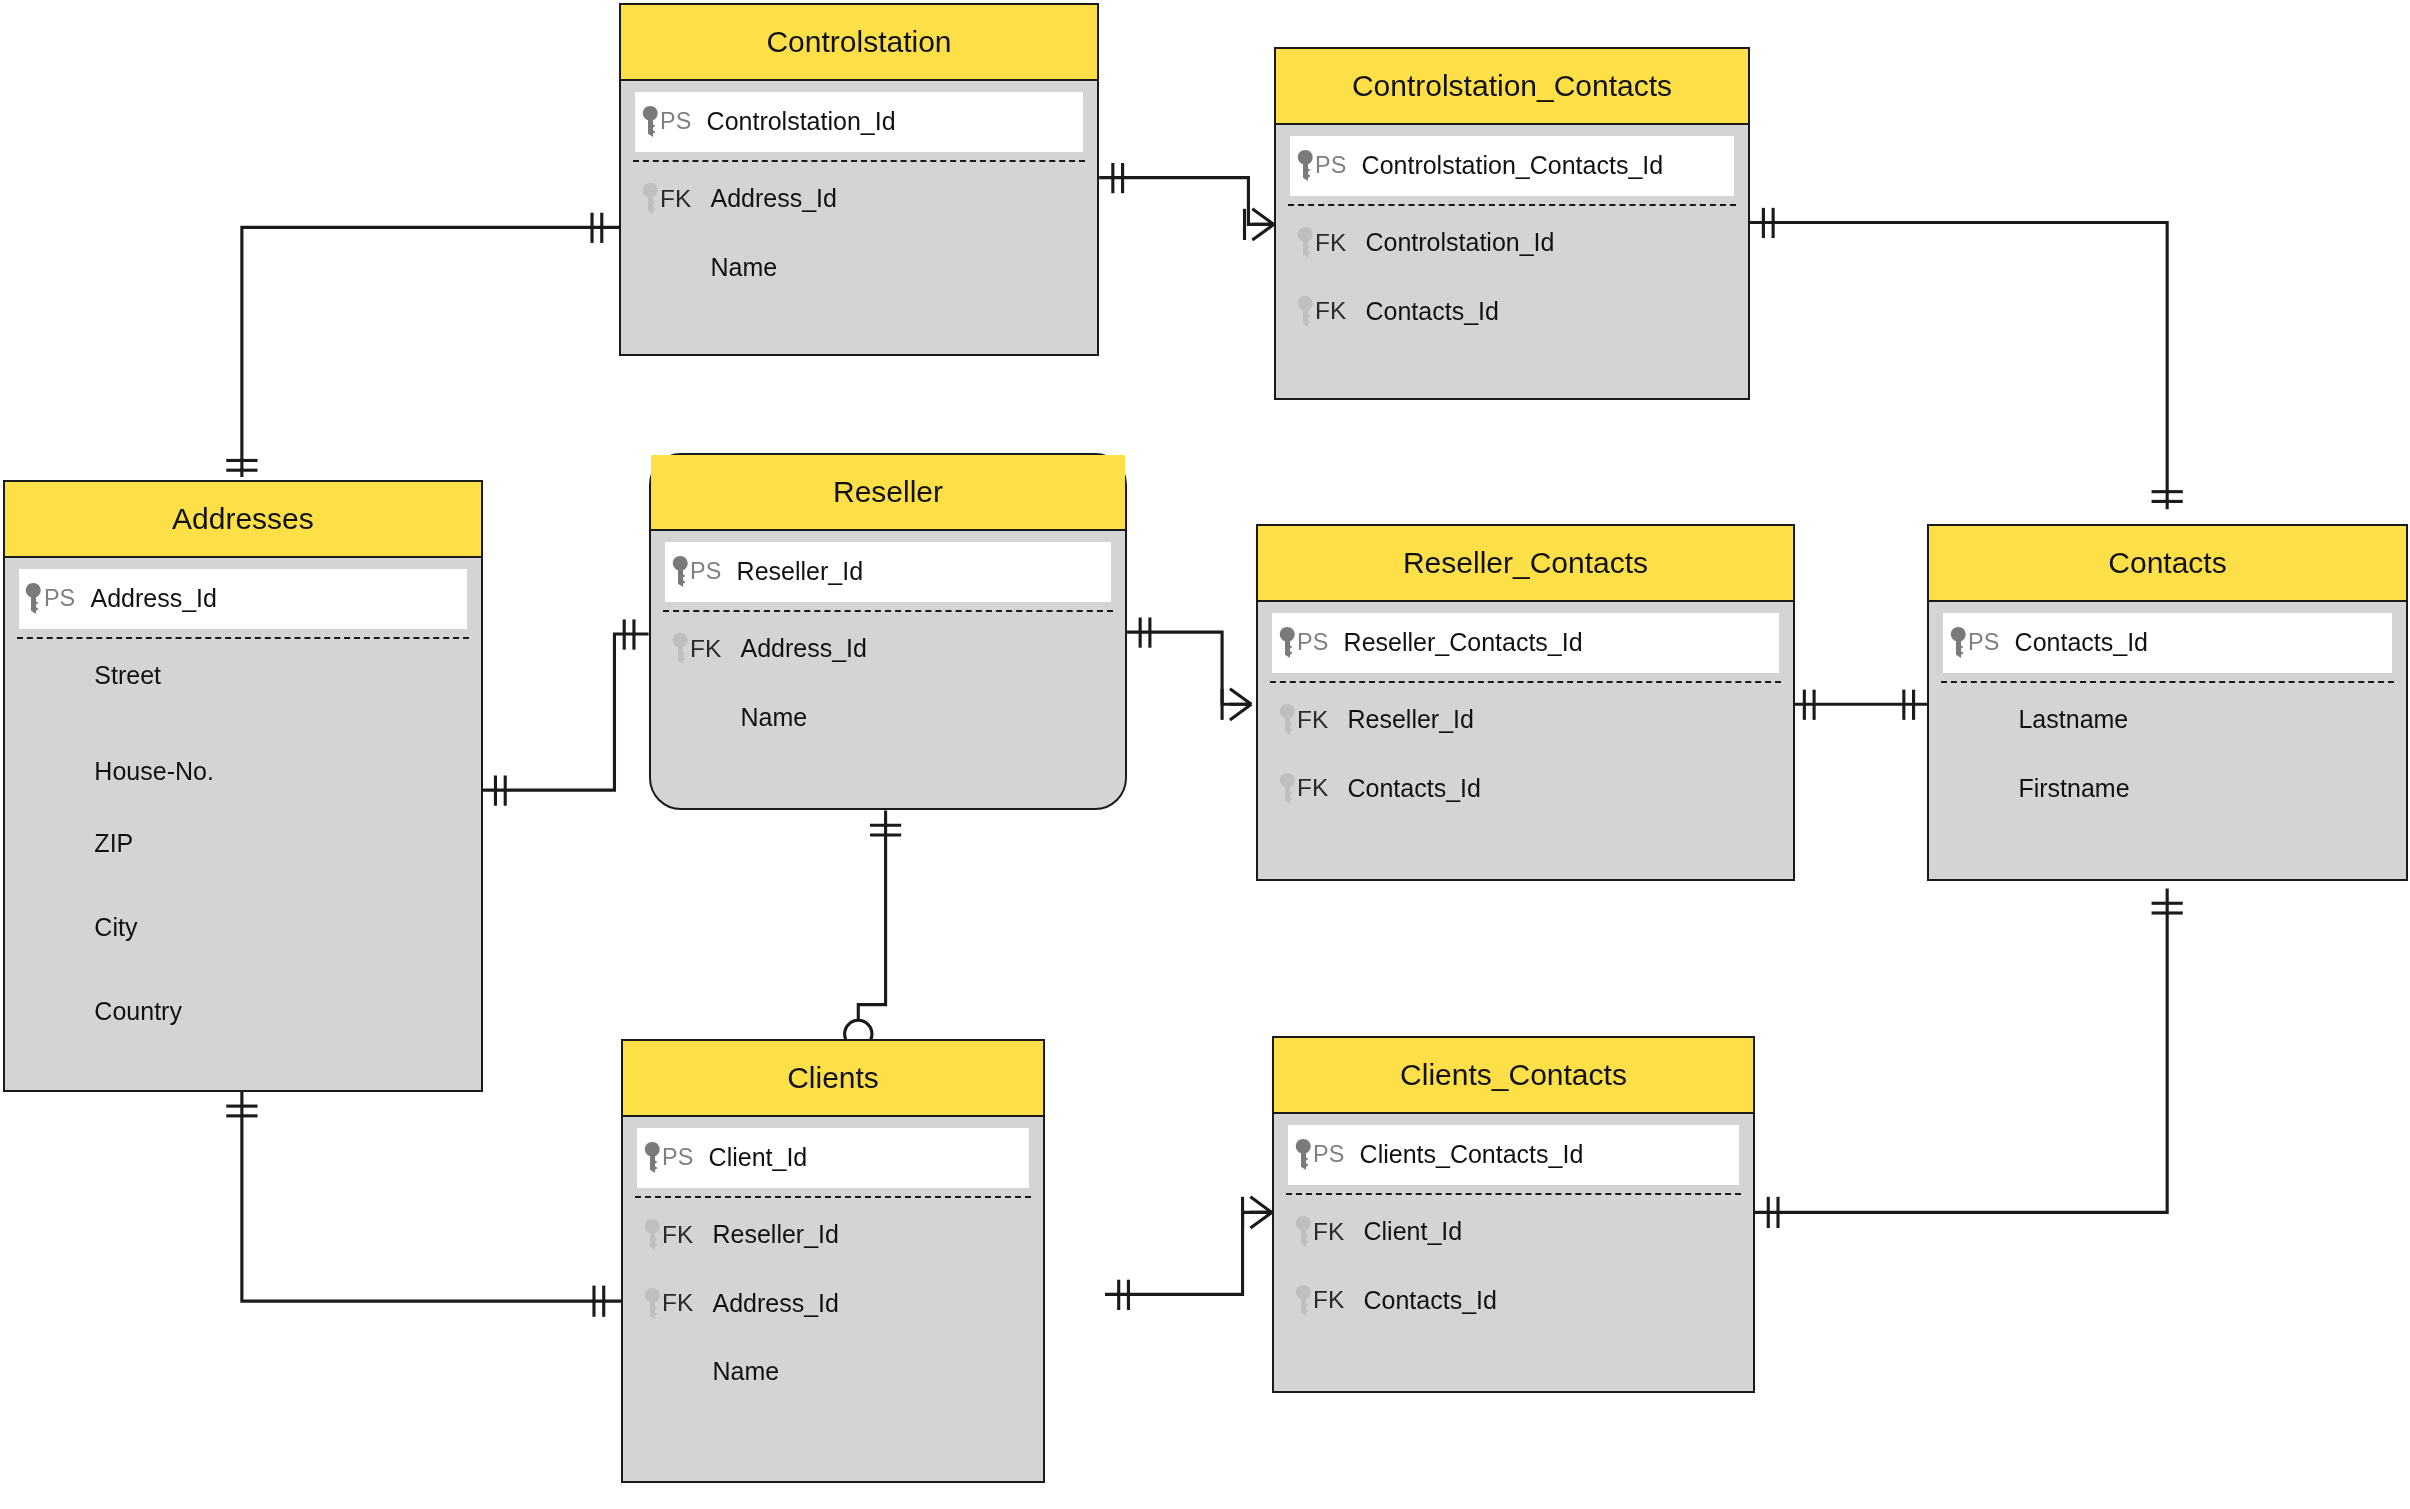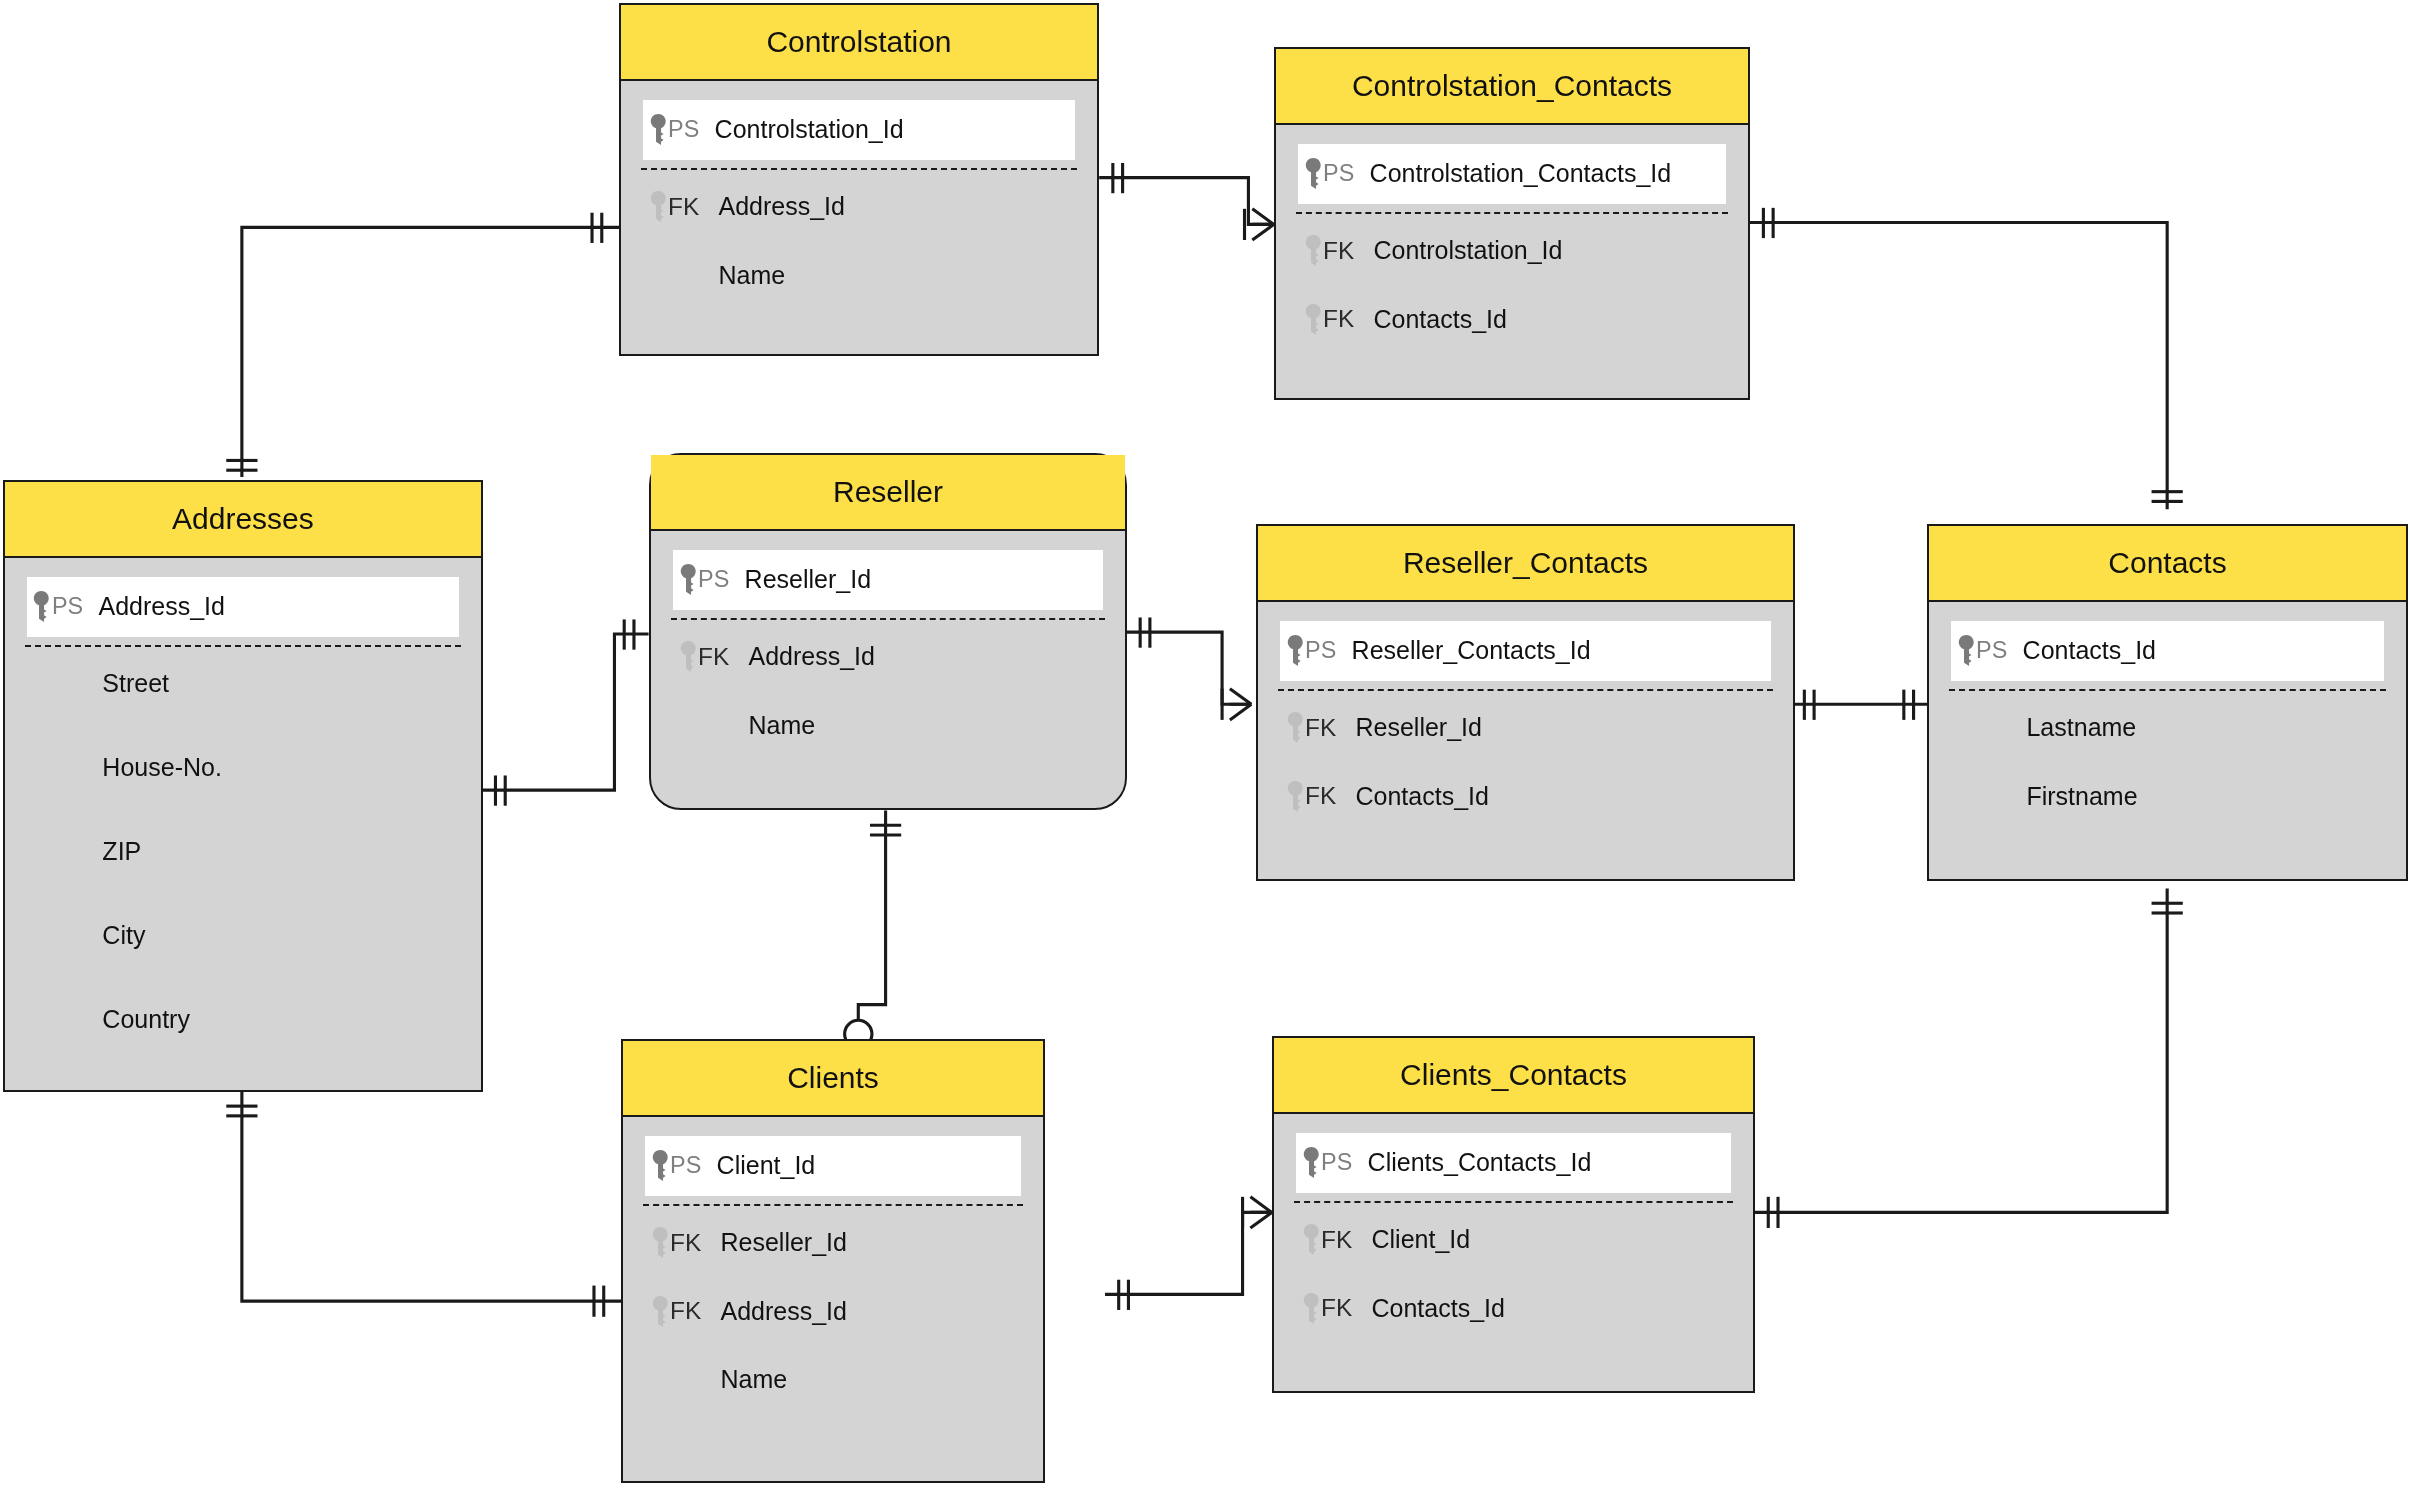--- a/index.html
+++ b/index.html
@@ -41,21 +41,21 @@
     font-size: 30px;
     color: #111111;
     line-height: 1;
     display: flex;
     align-items: center;
     justify-content: center;
   }
   .entity-body {
     position: relative;
     box-sizing: border-box;
-    padding: 8px;
+    padding: 0;
   }
   .pk-block {
     box-sizing: border-box;
     background: #ffffff;
     margin: 10.7px 13.7px 0 13.7px;
     display: flex;
     align-items: center;
     height: 60px;
   }
   .divider {
@@ -270,34 +270,34 @@
           </span>
           <span class="keytag">PS</span>
         </span>
         <span class="attr-name">Address_Id</span>
       </div>
       <div class="divider"></div>
       <div class="attr-row" style="margin-top:9.8px;">
         <span class="keycell blank"></span>
         <span class="attr-name">Street</span>
       </div>
+      <div class="attr-row" style="margin-top:31px;align-items:flex-end;">
+        <span class="keycell blank"></span>
+        <span class="attr-name">House-No.</span>
+      </div>
       <div class="attr-row" style="margin-top:31px;">
         <span class="keycell blank"></span>
-        <span class="attr-name">House-No.</span>
+        <span class="attr-name">ZIP</span>
       </div>
       <div class="attr-row" style="margin-top:31px;">
         <span class="keycell blank"></span>
-        <span class="attr-name">ZIP</span>
+        <span class="attr-name">City</span>
       </div>
       <div class="attr-row" style="margin-top:31px;">
         <span class="keycell blank"></span>
-        <span class="attr-name">City</span>
-      </div>
-      <div class="attr-row" style="margin-top:31px;">
-        <span class="keycell blank"></span>
         <span class="attr-name">Country</span>
       </div>
     </div>
   </div>
 
   <div class="entity" style="left:649px; top:453px; width:478px; height:357px;border-radius:32px;">
     <div class="entity-title" style="height:76px;">
       <span>Reseller</span>
     </div>
     <div class="entity-body">

